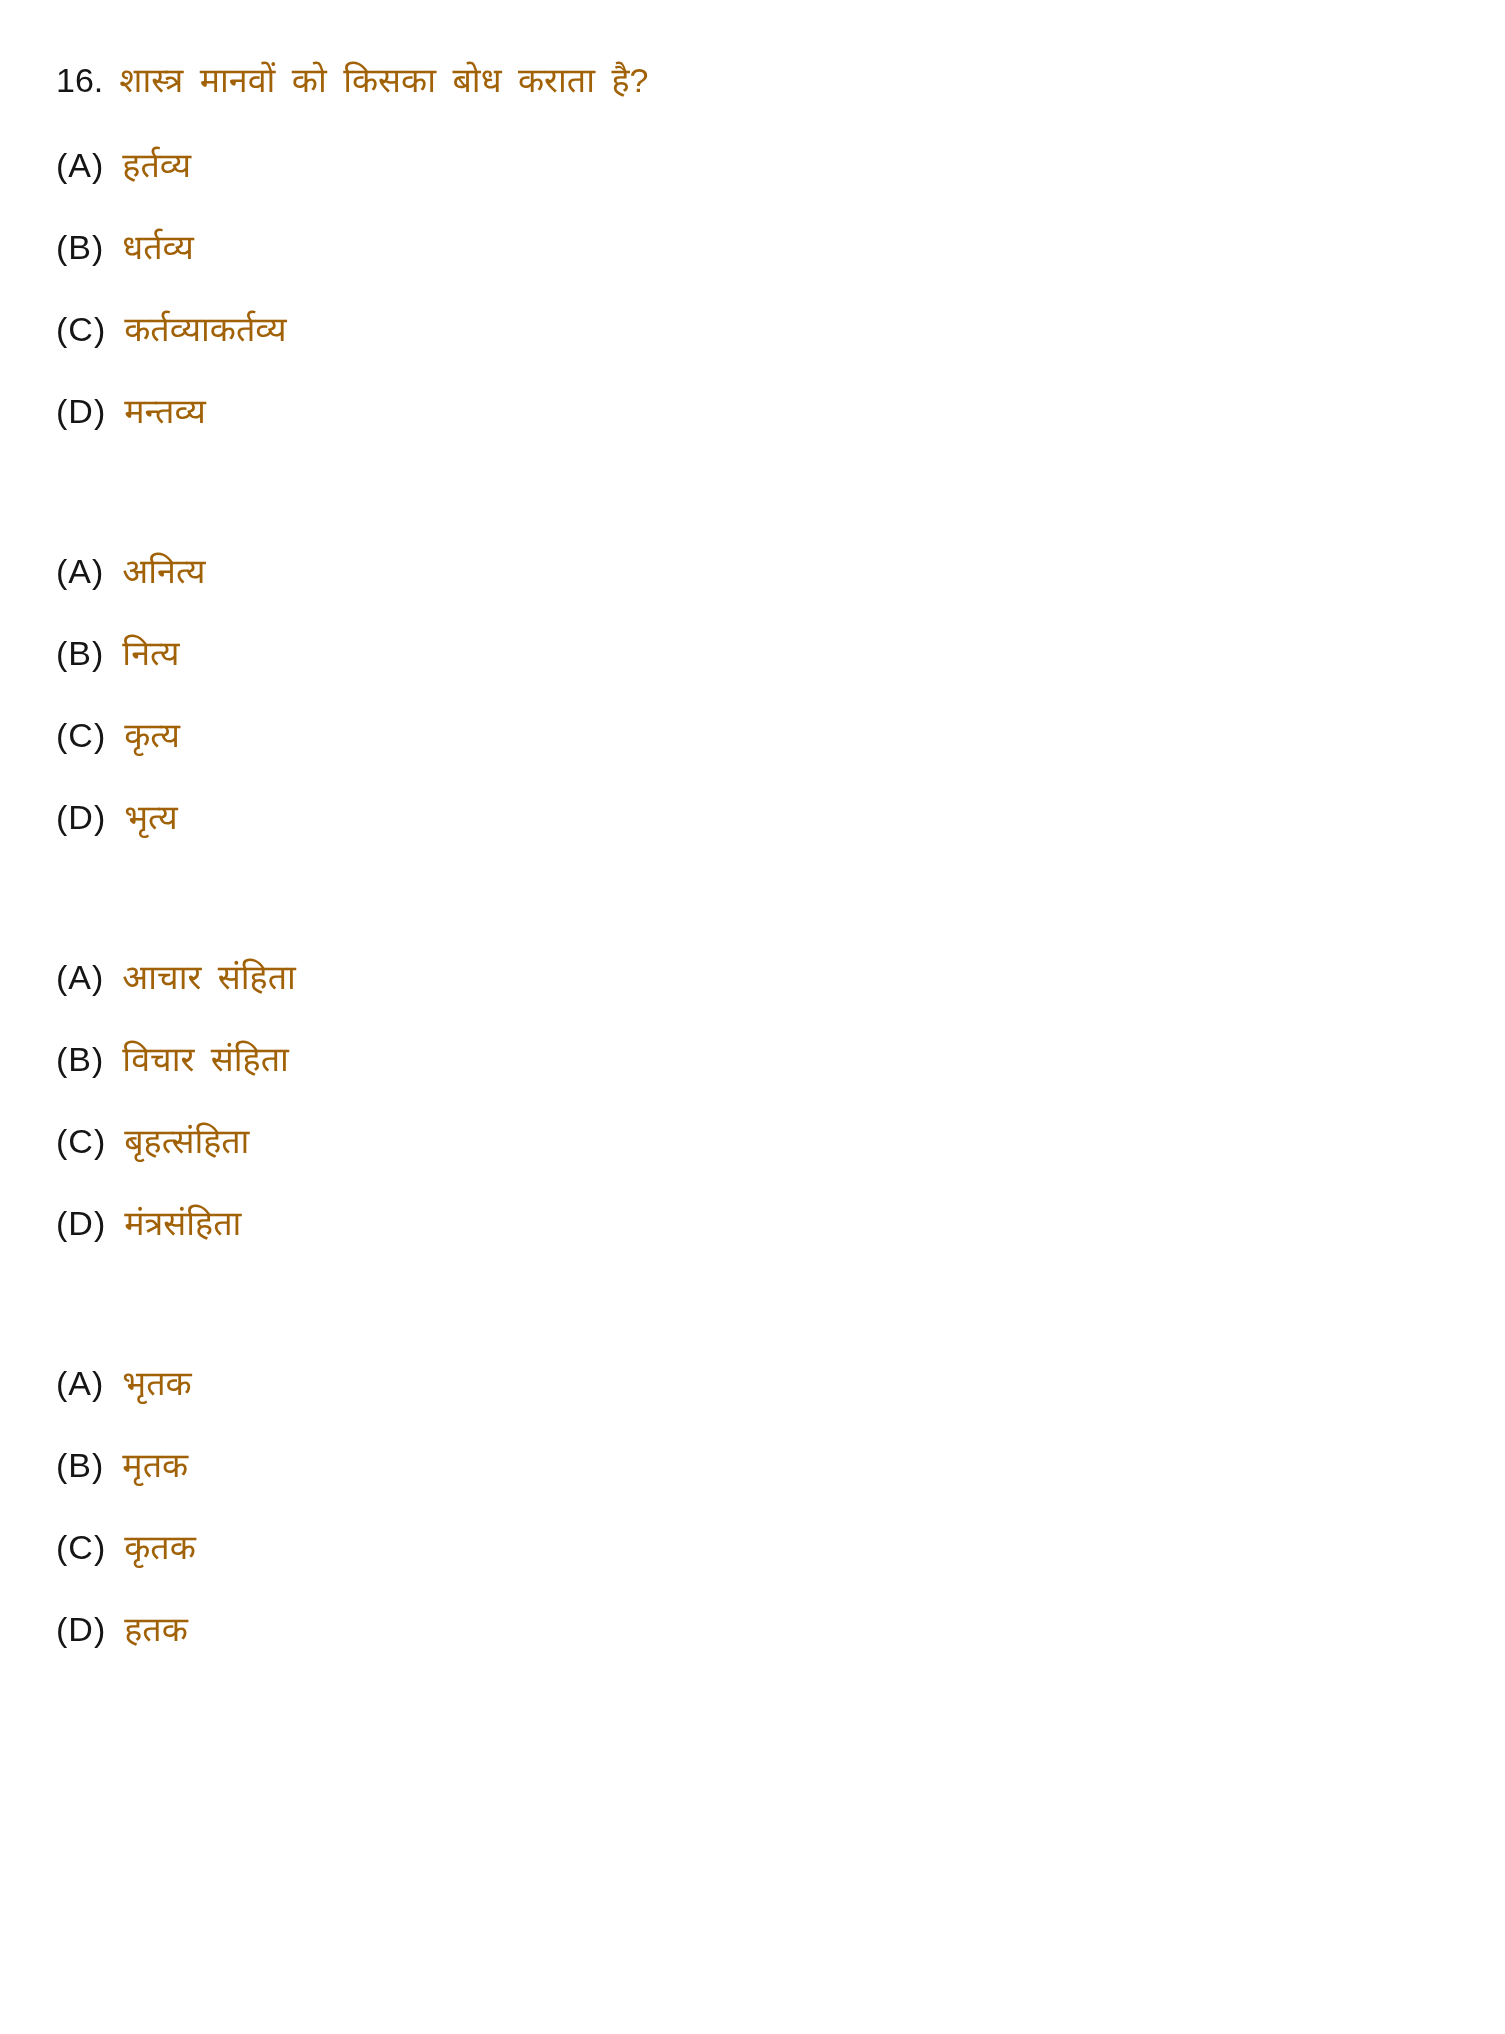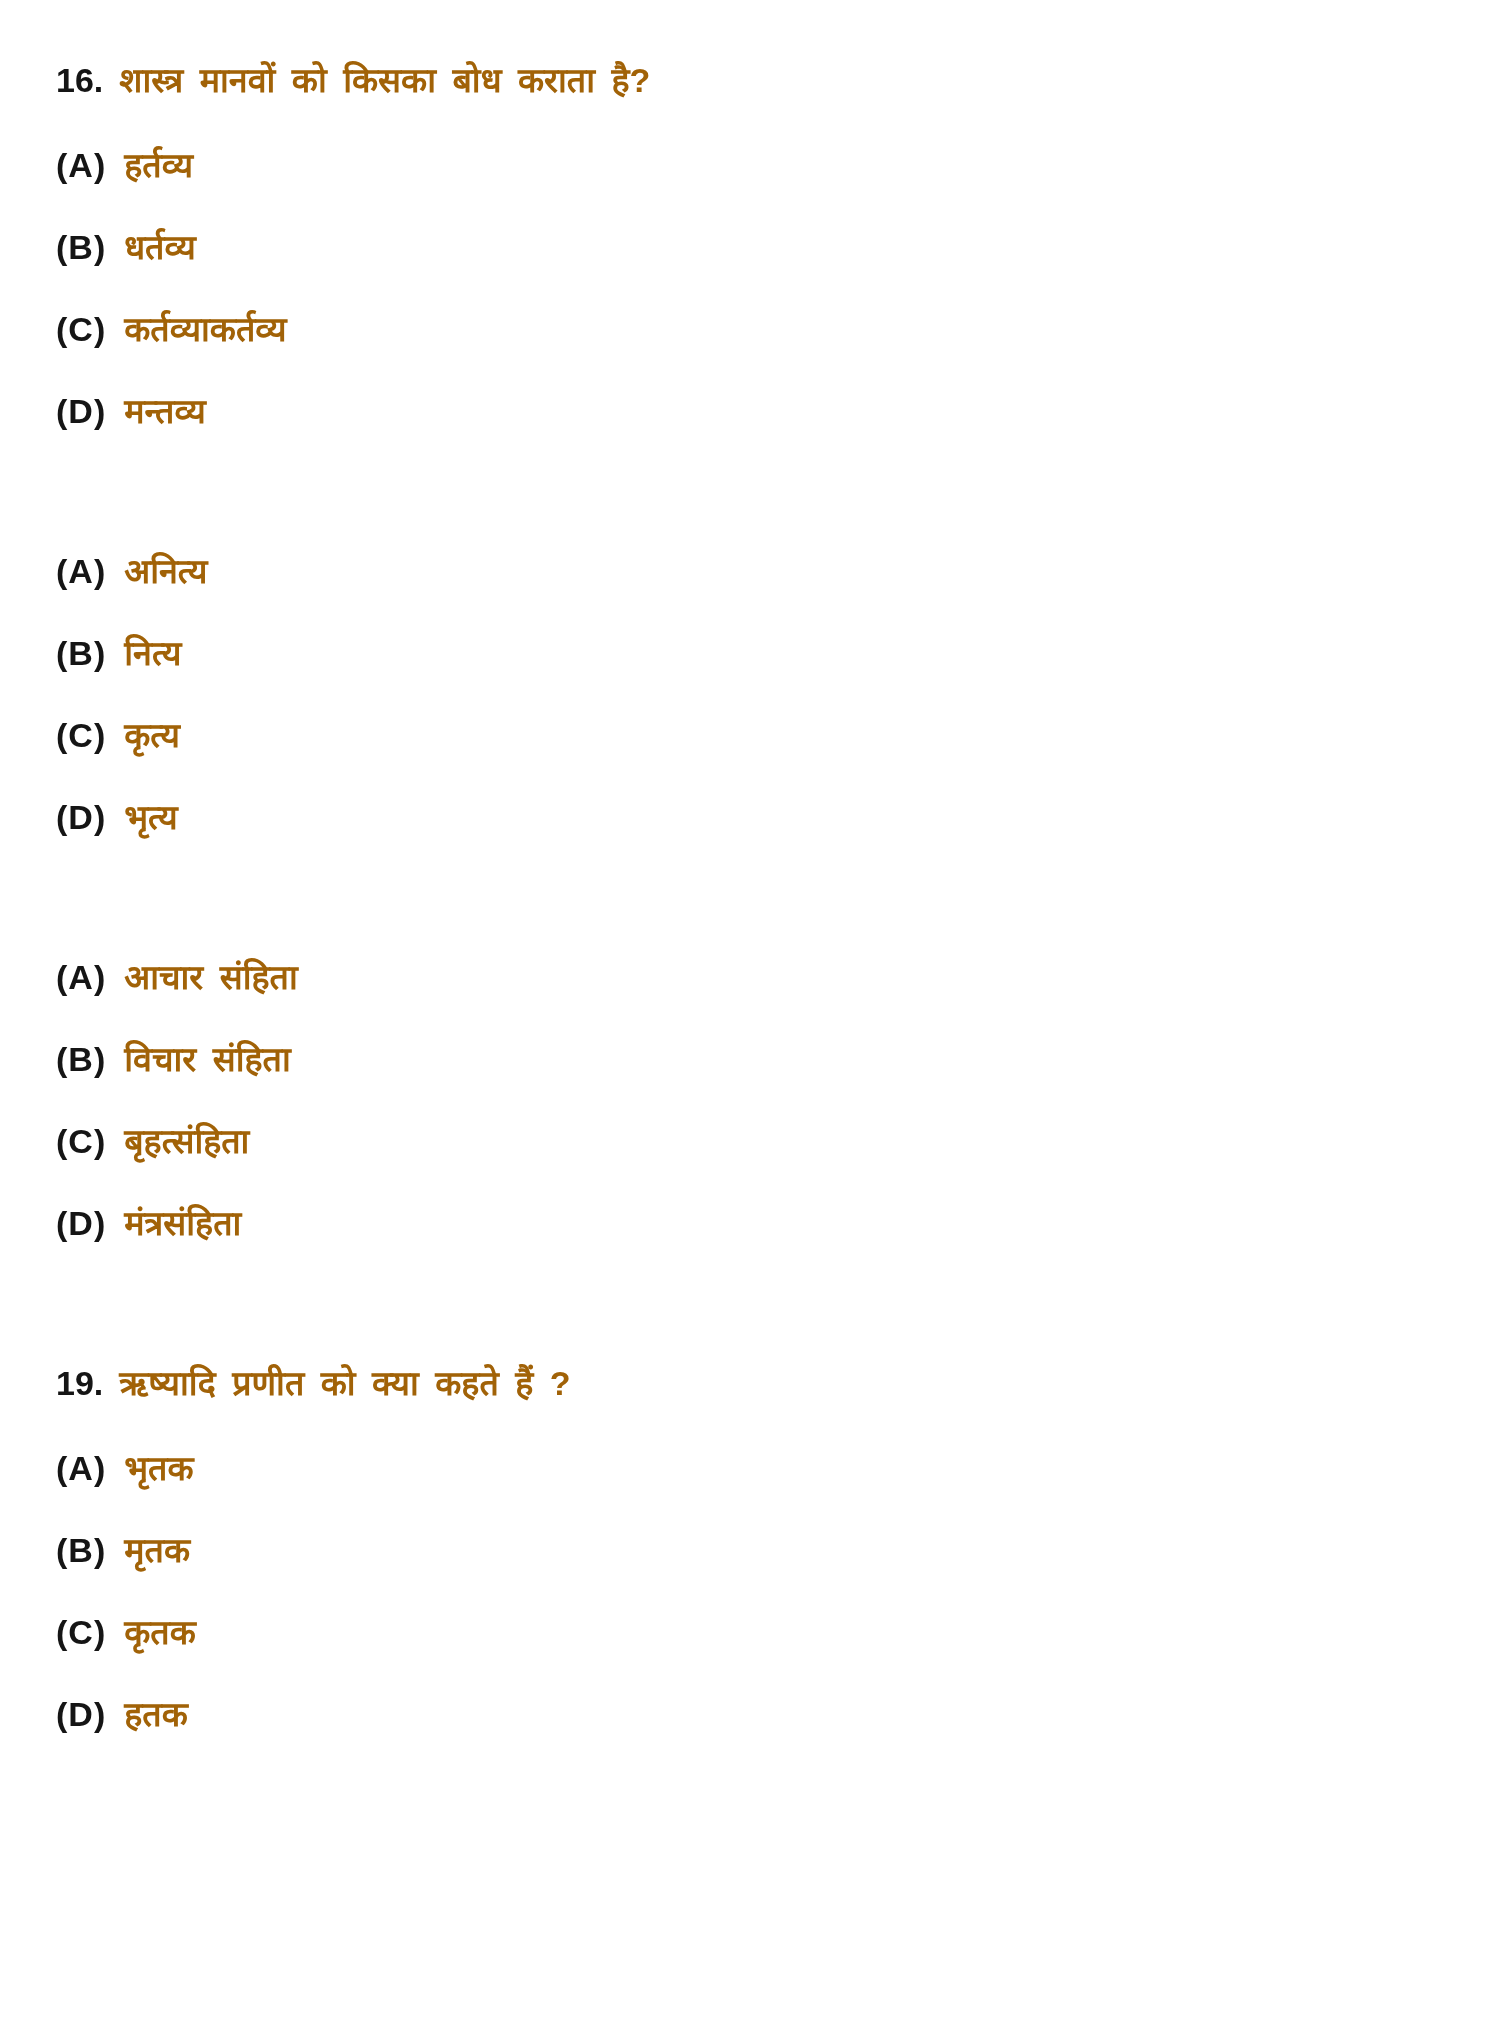--- a/index.html
+++ b/index.html
@@ -24,21 +24,20 @@
   .question-block {
     margin: 0 0 112px 0;
   }
   .q-line, .opt-line {
     display: flex;
     align-items: flex-end;
     height: 48px;
     line-height: 48px;
     font-size: 34px;
     white-space: nowrap;
-    font-weight: bold;
   }
   .q-line {
     margin-bottom: 37px;
     word-spacing: 7px;
   }
   .opt-line {
     margin-bottom: 34px;
     word-spacing: 7px;
   }
   .opt-line:last-child {
@@ -115,24 +114,20 @@
       <span class="opt-label">(C)</span>
       <span class="opt-text">बृहत्संहिता</span>
     </div>
     <div class="opt-line">
       <span class="opt-label">(D)</span>
       <span class="opt-text">मंत्रसंहिता</span>
     </div>
   </section>
 
   <section class="question-block">
-    <div class="q-line">
-      <span class="q-num">19.</span>
-      <span class="q-text">ऋष्यादि प्रणीत को क्या कहते हैं ?</span>
-    </div>
     <div class="opt-line">
       <span class="opt-label">(A)</span>
       <span class="opt-text">भृतक</span>
     </div>
     <div class="opt-line">
       <span class="opt-label">(B)</span>
       <span class="opt-text">मृतक</span>
     </div>
     <div class="opt-line">
       <span class="opt-label">(C)</span>

